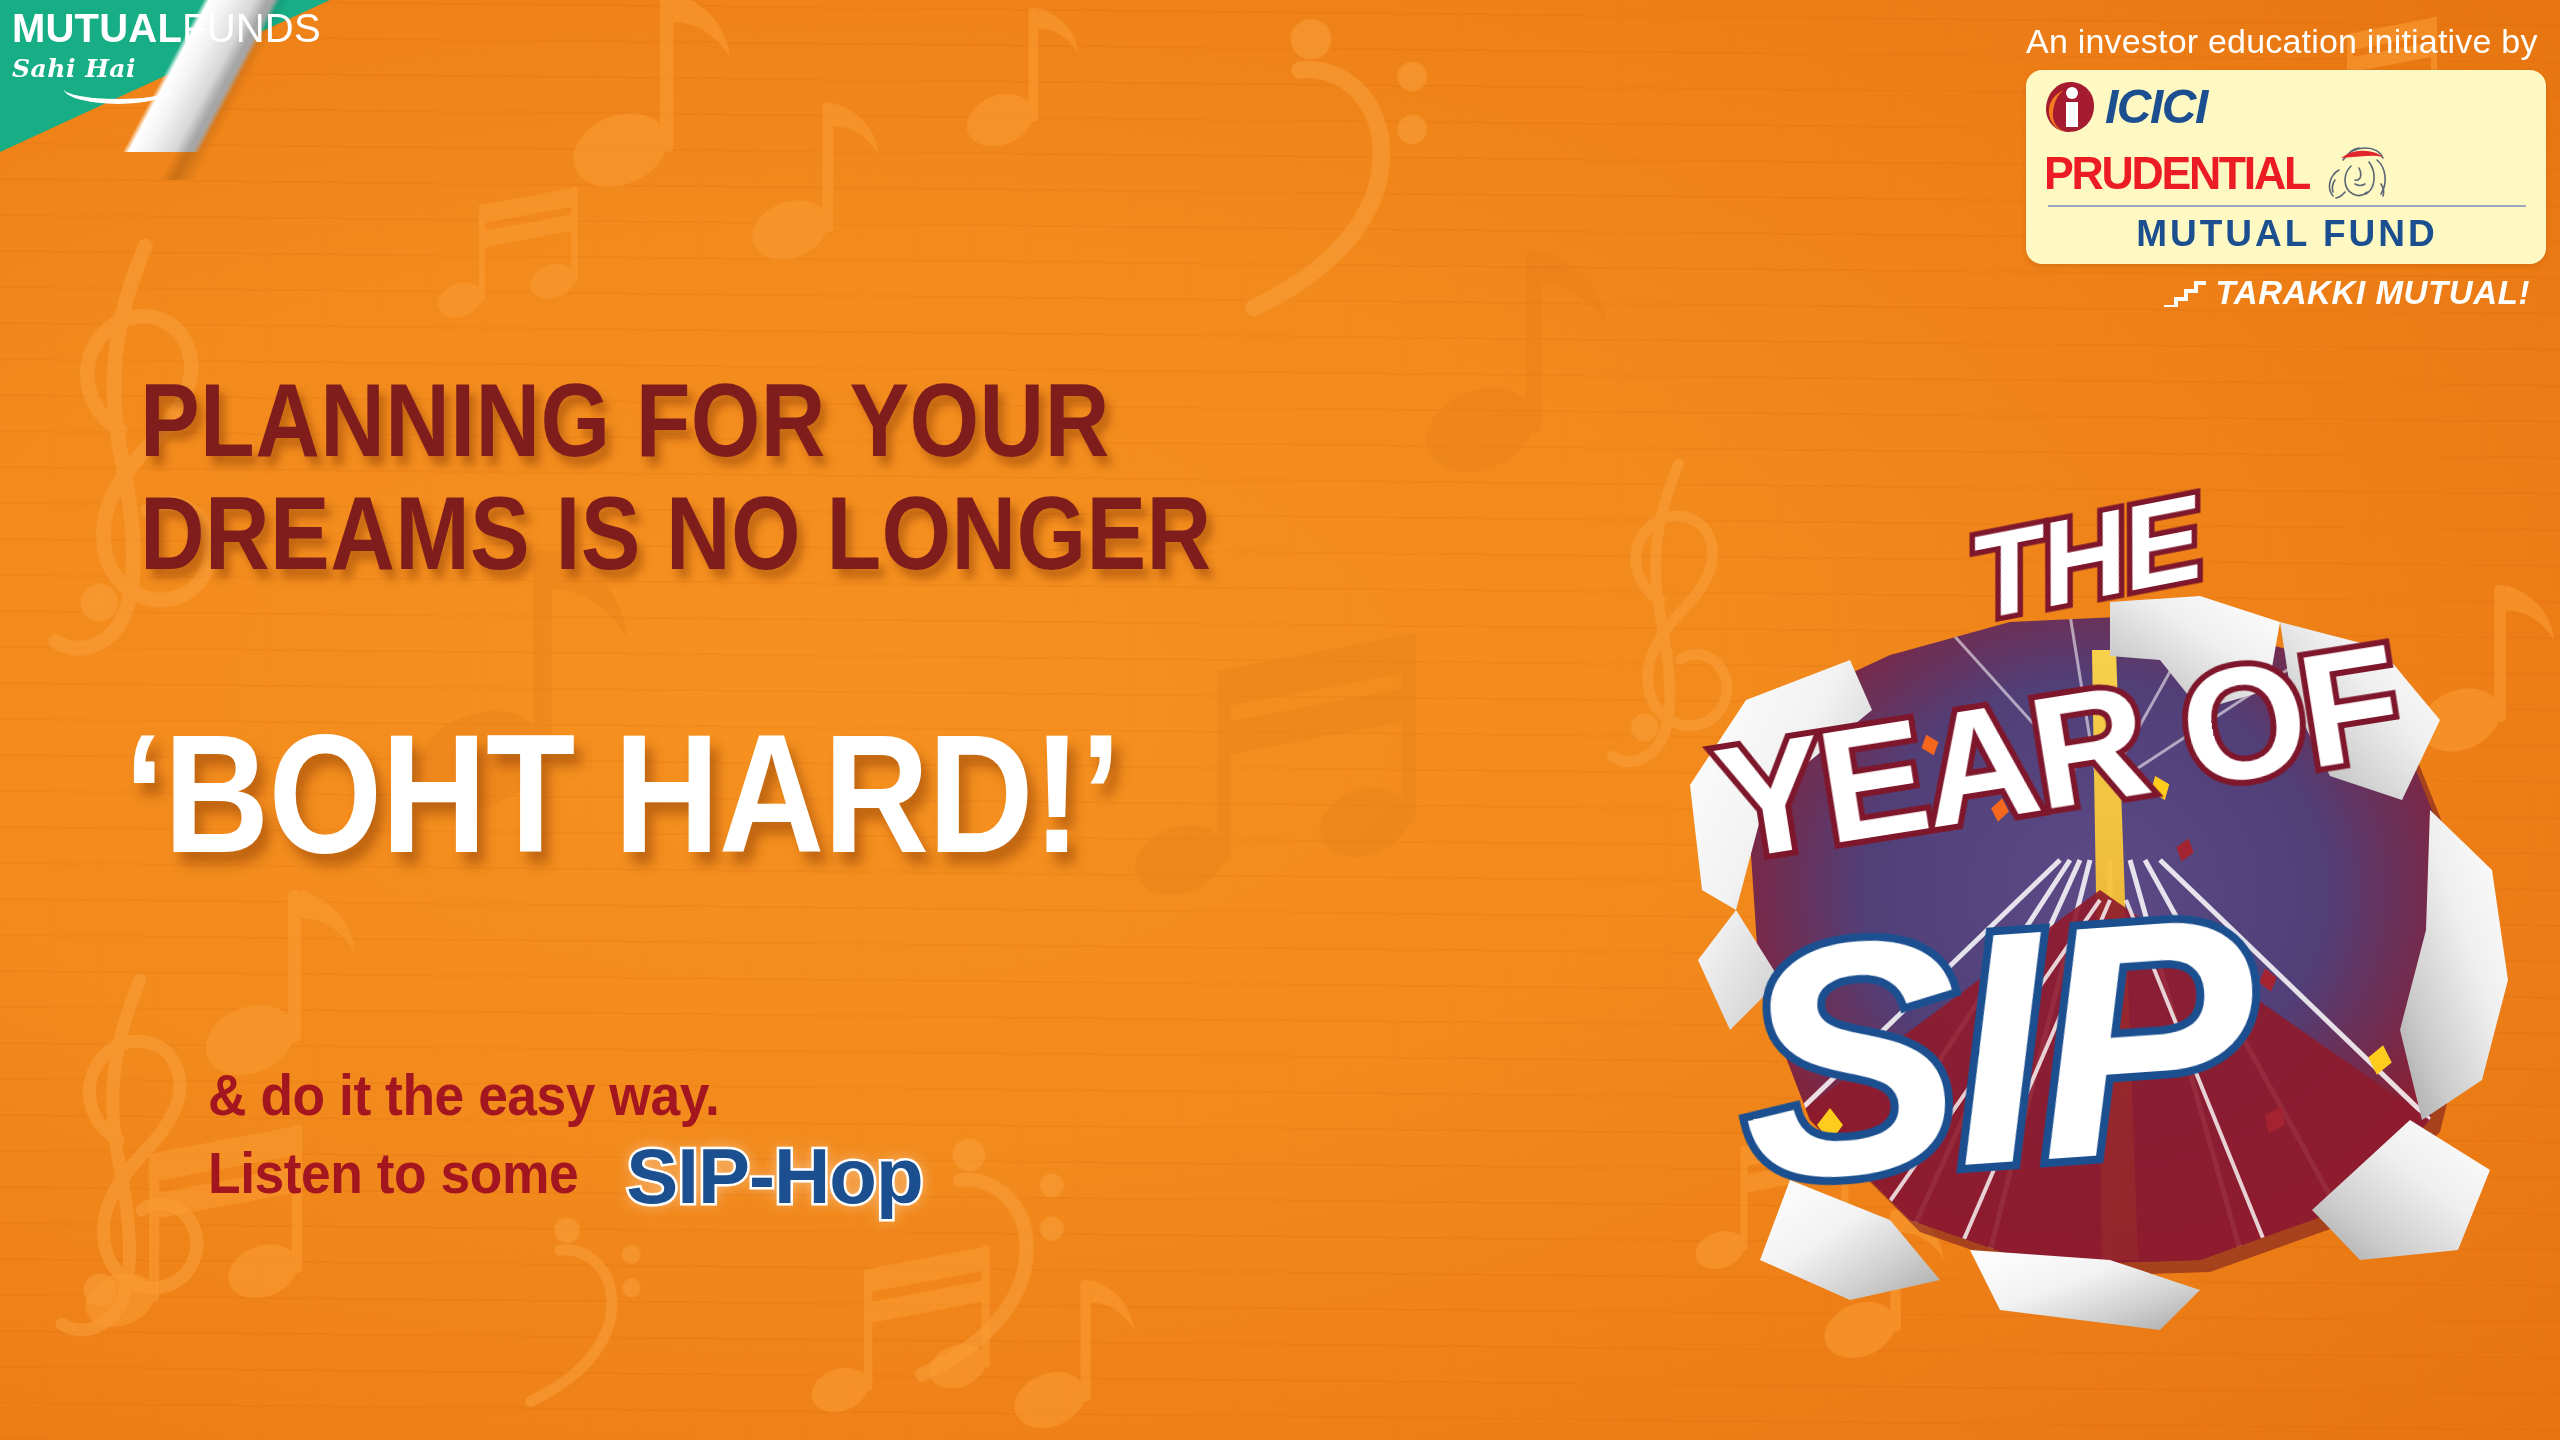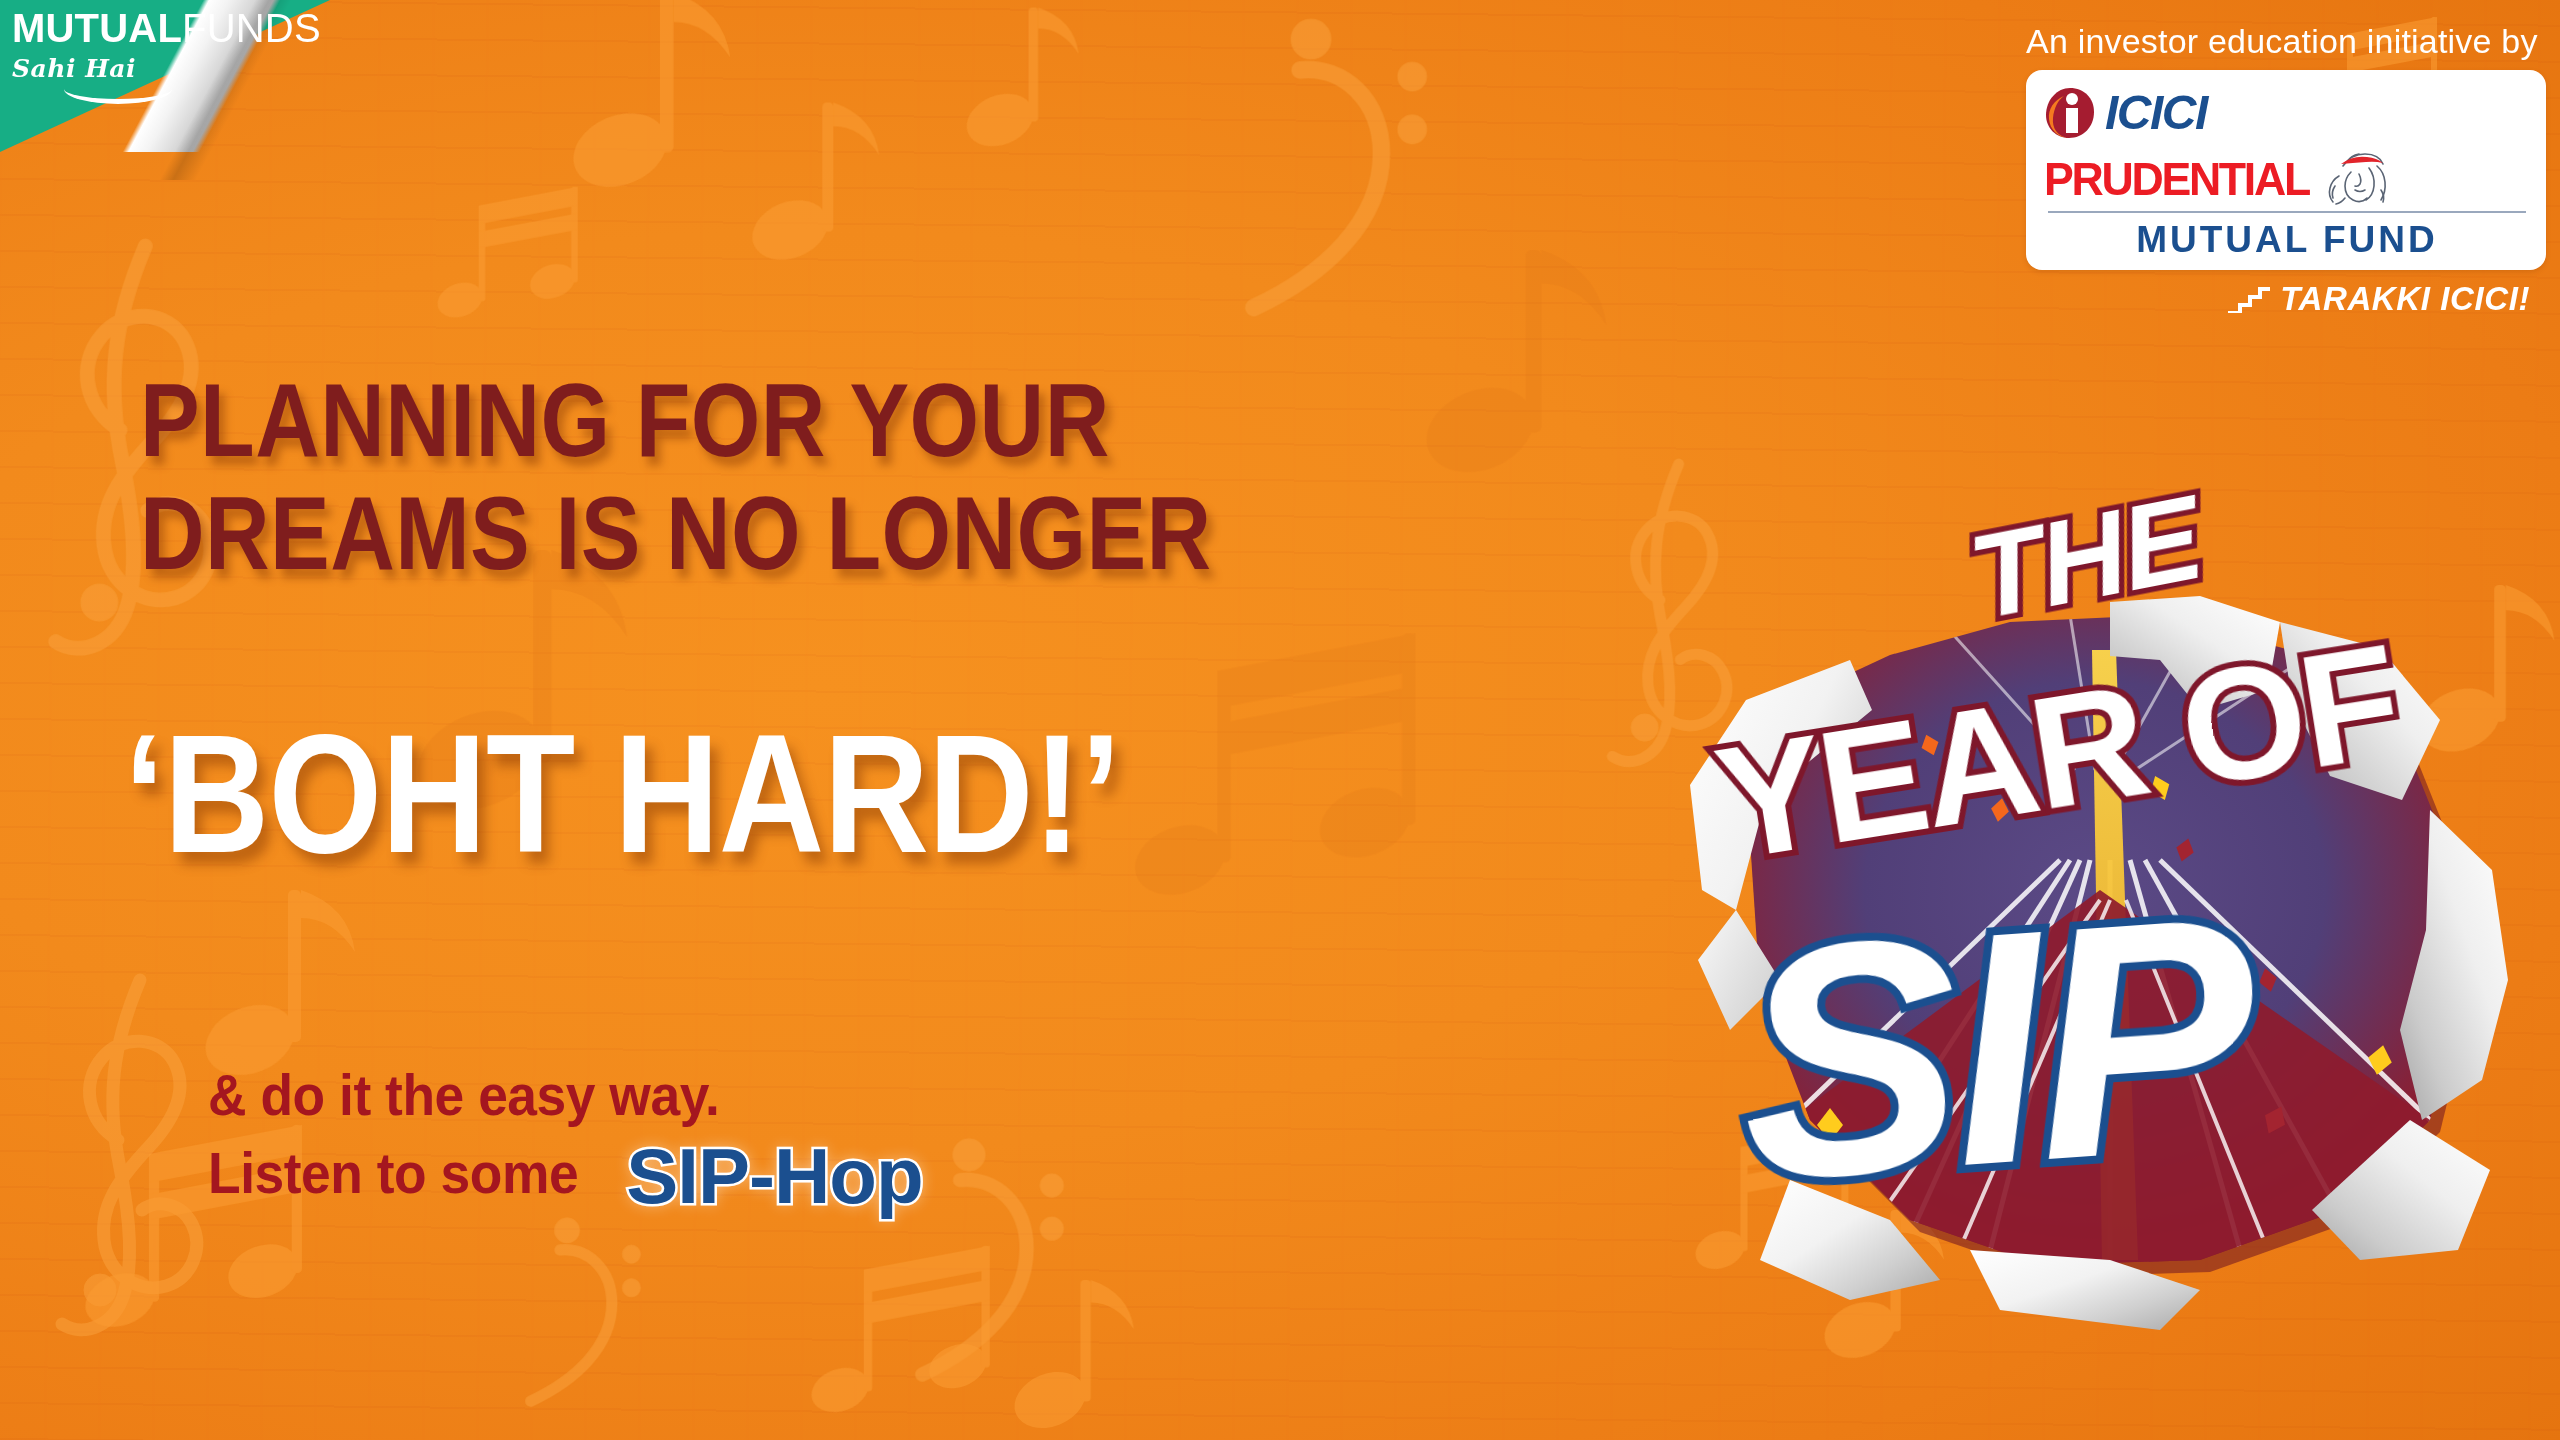--- a/index.html
+++ b/index.html
@@ -74,22 +74,22 @@
     border-bottom:5px solid #fff;border-radius:0 0 60% 60%/0 0 100% 100%;
   }
 
   
   .icici-wrap{position:absolute;right:14px;top:22px;width:520px;z-index:5;}
   .icici-caption{
     color:#ffffff;font-size:34px;font-weight:300;text-align:right;
     letter-spacing:.2px;margin-right:14px;margin-bottom:9px;white-space:nowrap;
   }
   .icici-box{
-    background:#ffffff;border-radius:16px;
-    padding:14px 16px 12px 18px;
+    background:#fef9c3;border-radius:16px;
+    padding:8px 16px 12px 18px;
     box-shadow:0 2px 5px rgba(120,50,0,.18);
   }
   .icici-row1{display:flex;align-items:center;gap:9px;height:58px;}
   .icici-mark{width:52px;height:54px;flex:0 0 auto;}
   .icici-word{
     font-size:48px;font-weight:700;font-style:italic;color:#1B4F8F;
     letter-spacing:-1.5px;line-height:1;
   }
   .pru-row{display:flex;align-items:flex-end;margin-top:4px;}
   .pru-word{
@@ -278,21 +278,21 @@
       </div>
 
       <div class="icici-rule"></div>
       <div class="icici-mf">MUTUAL FUND</div>
     </div>
 
     <div class="tarakki">
       <svg class="tarakki-steps" viewBox="0 0 46 28">
         <path d="M2 26 h10 v-8 h10 v-8 h10 v-8 h12 v4 h-8 v8 h-10 v8 h-10 v8 h-14 z" fill="#ffffff"></path>
       </svg>
-      <div class="tarakki-text">TARAKKI  ICICI!</div>
+      <div class="tarakki-text">TARAKKI  MUTUAL!</div>
     </div>
   </div>
 
   <div class="headline">
     <div class="hl-line">PLANNING FOR YOUR</div>
     <div class="hl-line">DREAMS IS NO LONGER</div>
   </div>
   <div class="bigline">‘BOHT HARD!’</div>
 
   <div class="subtitle">

